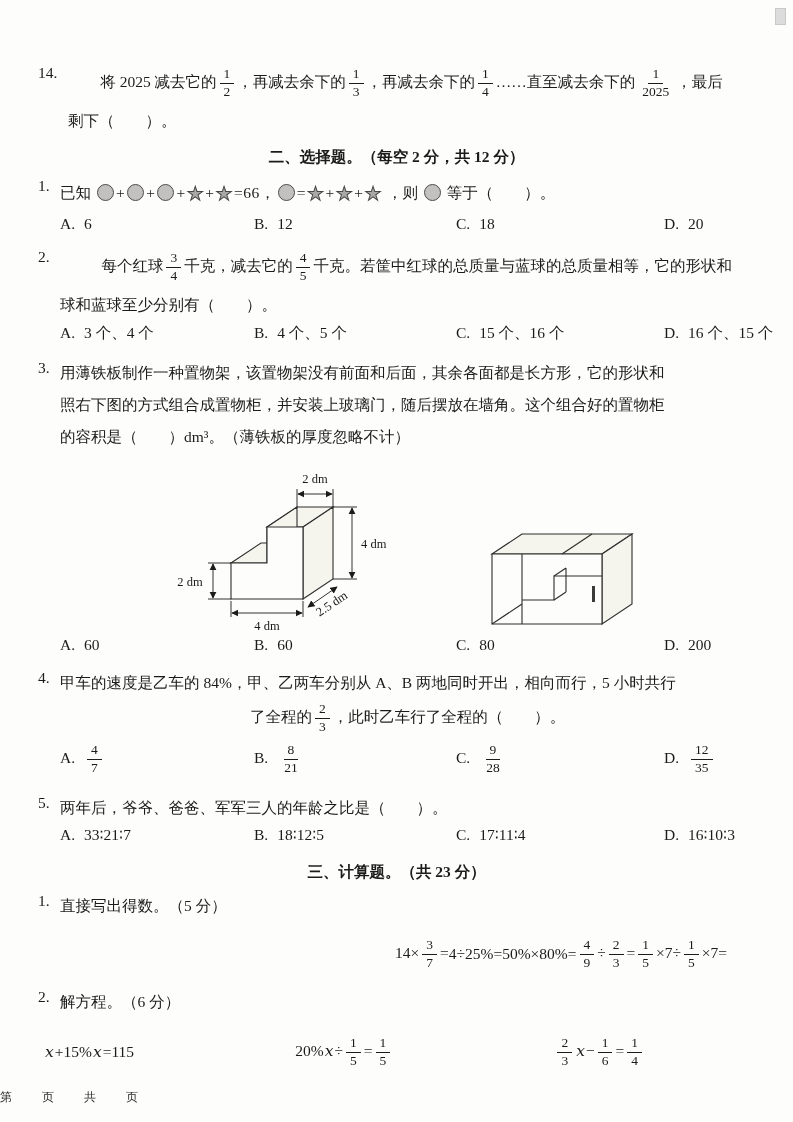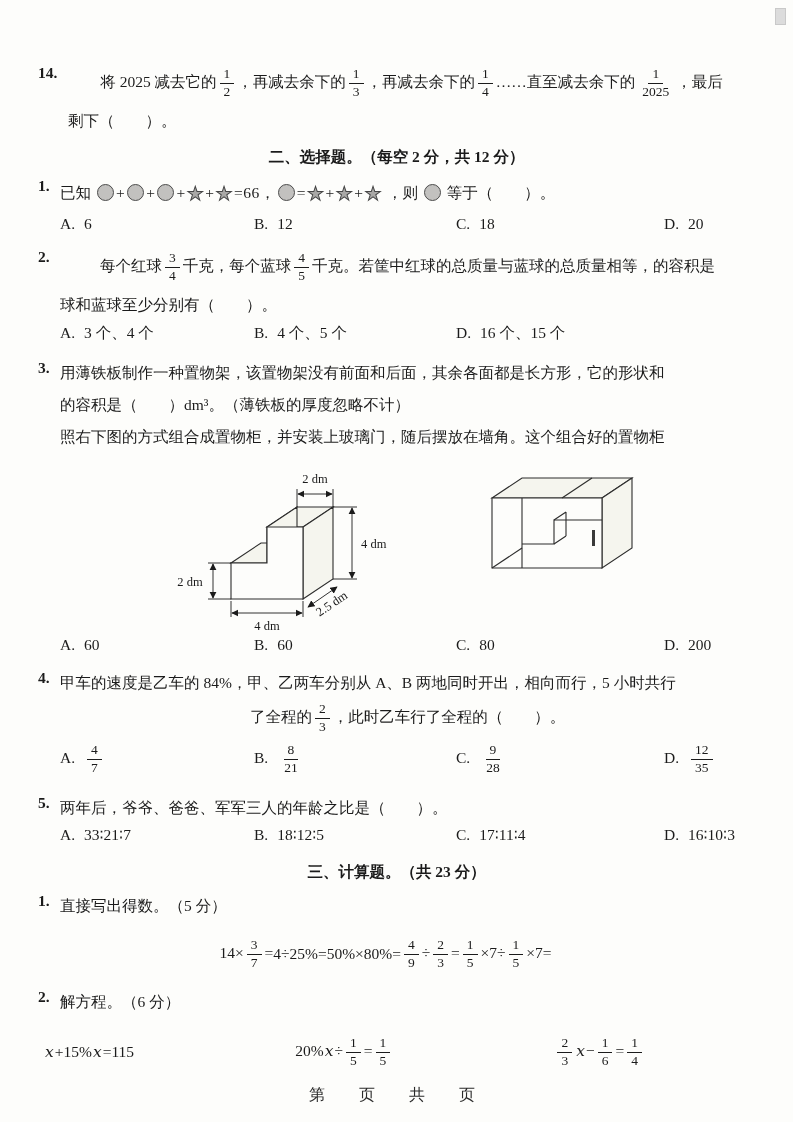--- a/index.html
+++ b/index.html
@@ -9,53 +9,53 @@
     background:#fdfdfb;
     color:#1b1b1b;
     font-family:"Liberation Serif","DejaVu Serif",serif;
     font-size:15.5px;
     box-sizing:border-box;
     padding:64px 38px 0 38px;
     overflow:hidden;
   }
   .scan-mark{position:absolute;top:8px;right:7px;width:9px;height:15px;background:#dcdcdc;border:1px solid #c9c9c9;}
   .question{display:flex;margin-bottom:5px;}
-  .qnum{font-weight:bold;flex:none;width:22px;}
+  .qnum{font-weight:normal;flex:none;width:22px;}
   .qnum.w2{width:30px;}
   .qbody{flex:1;}
   .qline{margin:0 0 5px 0;line-height:1.75;}
   .qline.tall{line-height:1.4;margin:2px 0 6px;text-align:center;}
   .sec-title{font-weight:bold;margin:8px 0 9px;text-align:center;}
   
   .frac{display:inline-flex;flex-direction:column;align-items:center;vertical-align:middle;margin:1px 3px;line-height:1.1;font-size:13.5px;}
   .frac .fn{border-bottom:1.2px solid #1b1b1b;padding:0 4px 1px;}
   .frac .fd{padding:1px 4px 0;}
   
   .opts{display:grid;grid-template-columns:168px 176px 182px auto;margin:1px 0 10px 0;gap:26px;}
   .opt{white-space:nowrap;}
   .opt .letter{margin-right:9px;}
   .opts.fracs{align-items:center;margin-bottom:12px;}
   
   .circle-shape{display:inline-block;width:15px;height:15px;border-radius:50%;background:#c2c1bf;border:1.6px solid #4c4c4c;vertical-align:-3px;margin:0 2px;}
   .star-shape{color:#a9a8a6;-webkit-text-stroke:1px #454545;font-family:"DejaVu Sans",sans-serif;font-size:19px;vertical-align:-2px;margin:0 1px;}
   .eqpart{letter-spacing:.5px;text-align:right;}
   
-  .diagrams{display:flex;justify-content:center;align-items:flex-start;gap:78px;margin:16px 0 2px;}
+  .diagrams{display:flex;justify-content:center;align-items:flex-end;gap:78px;margin:16px 0 2px;}
   .diagrams svg{display:block;}
   .dg-line{stroke:#2c2c2c;stroke-width:1.1;fill:none;}
   .dg-face{stroke:#2c2c2c;stroke-width:1.1;fill:#f5f5ee;}
   .dg-front{stroke:#2c2c2c;stroke-width:1.1;fill:#fdfdfb;}
   .dg-hidden{stroke:#2c2c2c;stroke-width:.9;fill:none;stroke-dasharray:7 3 1.5 3;}
   .dg-dim{stroke:#1b1b1b;stroke-width:.9;fill:none;}
   .dg-text{font-size:12.5px;fill:#1b1b1b;font-family:"Liberation Serif",serif;}
   
-  .calc-row1{display:flex;justify-content:center;align-items:center;padding:8px 28px 16px 6px;font-size:15.5px;}
+  .calc-row1{display:flex;justify-content:flex-end;align-items:center;padding:8px 28px 16px 6px;font-size:15.5px;}
   .calc-row2{display:flex;justify-content:space-between;align-items:center;padding:10px 110px 16px 6px;font-size:15.5px;}
   .vx{font-style:italic;font-family:"DejaVu Serif",serif;padding:0 1px;}
-  .footer{position:absolute;left:0;right:0;bottom:16px;text-align:center;font-size:16px;letter-spacing:9px;color:#2a2a2a;}
+  .footer{position:absolute;left:0;right:0;bottom:16px;text-align:left;font-size:12px;letter-spacing:9px;color:#2a2a2a;}
 </style>
 </head>
 <body>
 
 <div class="page">
   <div class="scan-mark"></div>
 
   <div class="question">
     <span class="qnum w2">14.</span>
     <div class="qbody">
@@ -99,40 +99,41 @@
     </div>
   </div>
 
   <div class="question">
     <span class="qnum">2.</span>
     <div class="qbody">
       <p class="qline tall">
         <span>每个红球</span><span class="frac">
             <span class="fn">3</span>
             <span class="fd">4</span>
-          </span><span>千克，每个蓝球</span><span class="frac">
+          </span><span>千克，减去它的</span><span class="frac">
             <span class="fn">4</span>
             <span class="fd">5</span>
-          </span><span>千克。若筐中红球的总质量与蓝球的总质量相等，的容积是</span>
+          </span><span>千克。若筐中红球的总质量与蓝球的总质量相等，它的形状和</span>
       </p>
       <p class="qline">球和蓝球至少分别有（　　）。</p>
       <div class="opts">
         <span class="opt"><span class="letter">A.</span><span>3 个、4 个</span></span>
         <span class="opt"><span class="letter">B.</span><span>4 个、5 个</span></span>
+        <span class="opt"><span class="letter">C.</span><span>15 个、16 个</span></span>
         <span class="opt"><span class="letter">D.</span><span>16 个、15 个</span></span>
       </div>
     </div>
   </div>
 
   <div class="question">
     <span class="qnum">3.</span>
     <div class="qbody">
       <p class="qline">用薄铁板制作一种置物架，该置物架没有前面和后面，其余各面都是长方形，它的形状和</p>
+      <p class="qline">照右下图的方式组合成置物柜，并安装上玻璃门，随后摆放在墙角。这个组合好的置物柜</p>
       <p class="qline">的容积是（　　）dm³。（薄铁板的厚度忽略不计）</p>
-      <p class="qline">照右下图的方式组合成置物柜，并安装上玻璃门，随后摆放在墙角。这个组合好的置物柜</p>
 
       <div class="diagrams">
 
         <svg width="235" height="168" viewBox="0 0 235 168">
           <defs>
             <marker id="arr" viewBox="0 0 10 10" refX="9" refY="5" markerWidth="8" markerHeight="8" orient="auto-start-reverse">
               <path d="M0,0 L10,5 L0,10 z" fill="#1b1b1b"></path>
             </marker>
           </defs>
 

